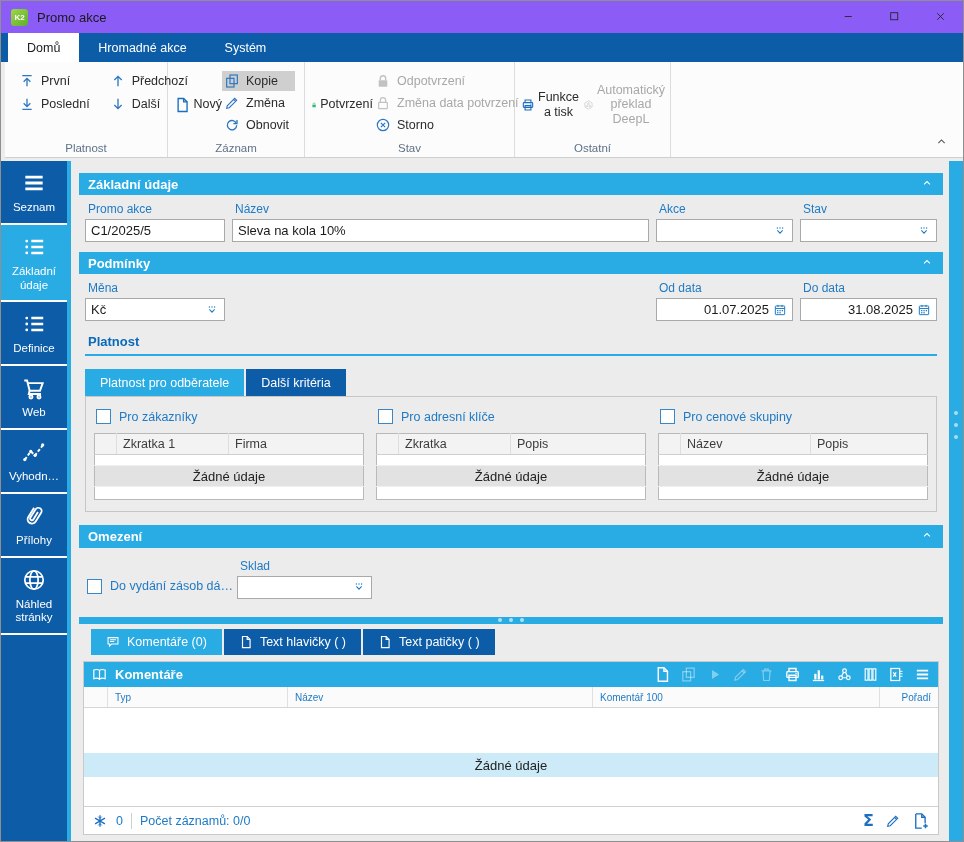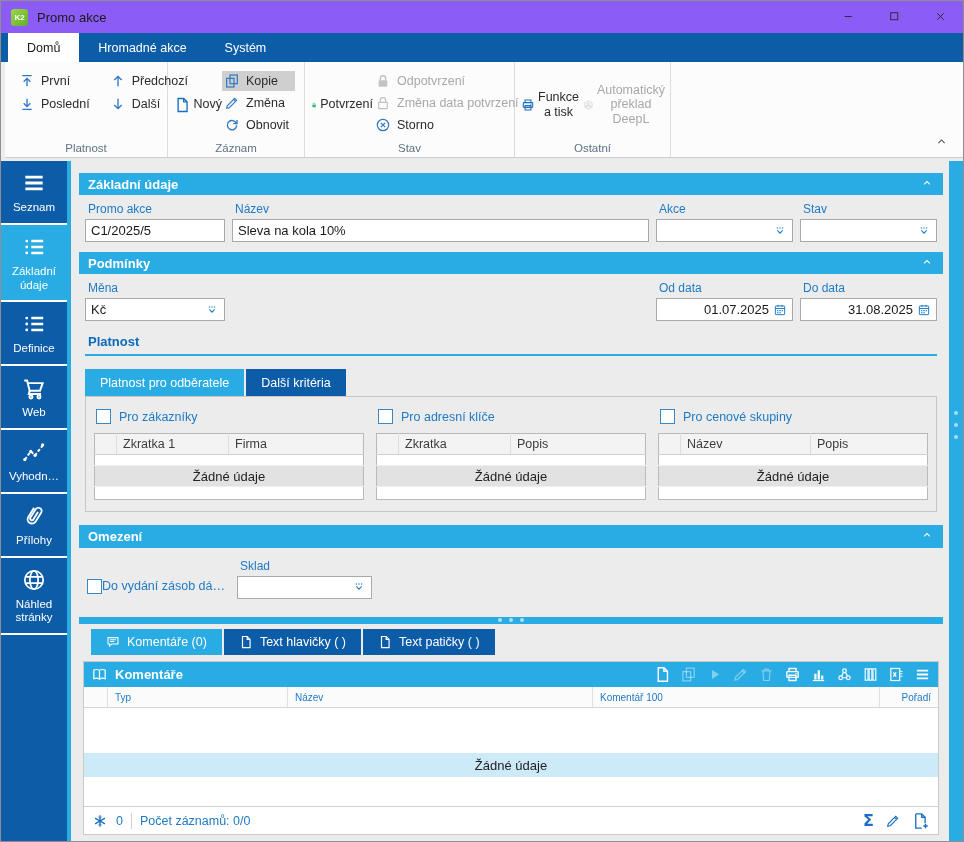--- a/index.html
+++ b/index.html
@@ -80,21 +80,21 @@
   .cblabel { font-size:12.5px; color:#1e7ac5; white-space:nowrap; overflow:hidden; }
   table.mini { width:100%; border-collapse:collapse; background:#fff; border:1px solid #b9b9b9; table-layout:fixed; }
   table.mini th { height:21px; background:#f3f3f3; border-bottom:1px solid #cfcfcf; border-right:1px solid #dedede; font-weight:normal; font-size:12.5px; color:#3c3c3c; text-align:left; padding:0 6px; overflow:hidden; white-space:nowrap; }
   table.mini th:last-child { border-right:none; }
   td.gaprow { height:11px; background:#fff; }
   td.nodata { height:21px; background:#e2e2e2; border-top:1px solid #efefef; border-bottom:1px solid #efefef; text-align:center; font-size:13px; color:#222; }
   td.gaprow2 { height:13px; background:#fff; }
 
   
   .limitrow { display:flex; align-items:flex-end; padding:4px 0 2px 2px; }
-  .limit-cb { display:flex; align-items:center; width:150px; margin-bottom:5px; }
+  .limit-cb { display:flex; align-items:center; gap:8px; width:150px; margin-bottom:5px; }
   .limit-cb .cblabel{ overflow:hidden; text-overflow:ellipsis; }
 
   .splitter { height:8px; background:#29abe3; margin-top:10px; display:flex; align-items:center; justify-content:center; gap:7px; }
   .splitter i { width:4px; height:4px; border-radius:50%; background:#a9e2f8; }
 
   
   .btabs { display:flex; margin-top:5px;margin-left:12px; }
   .grid { margin:6px 4px 0 4px; background:#fff; border:1px solid #c9c9c9; display:flex; flex-direction:column; height:188px; }
   .gtitle { height:25px; background:#29abe3; display:flex; align-items:center; padding:0 7px; color:#fff; }
   .gtitle .tname { font-weight:bold; font-size:13px; margin-left:7px; }

